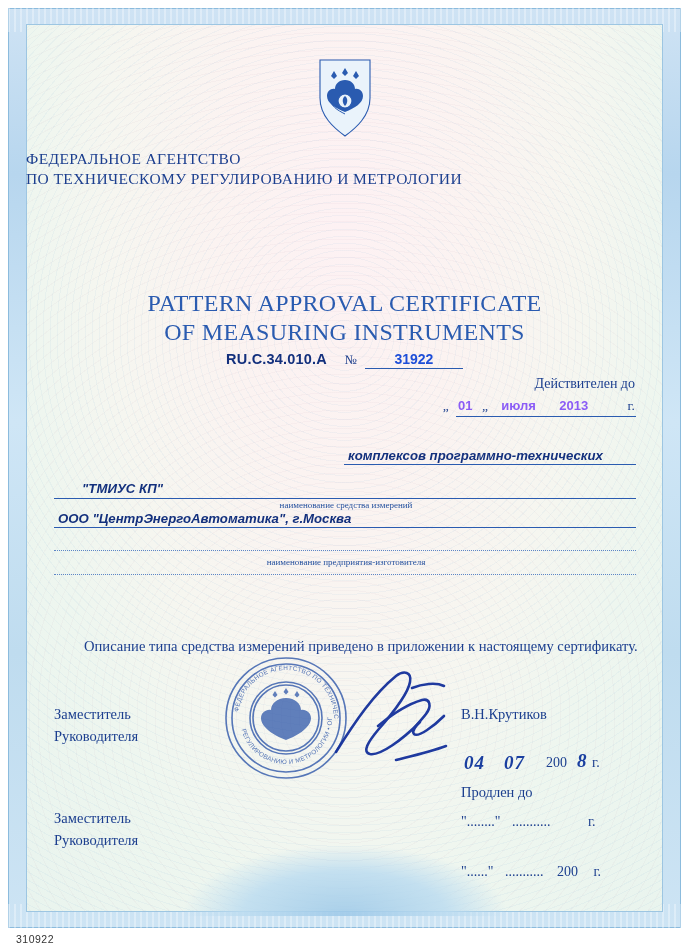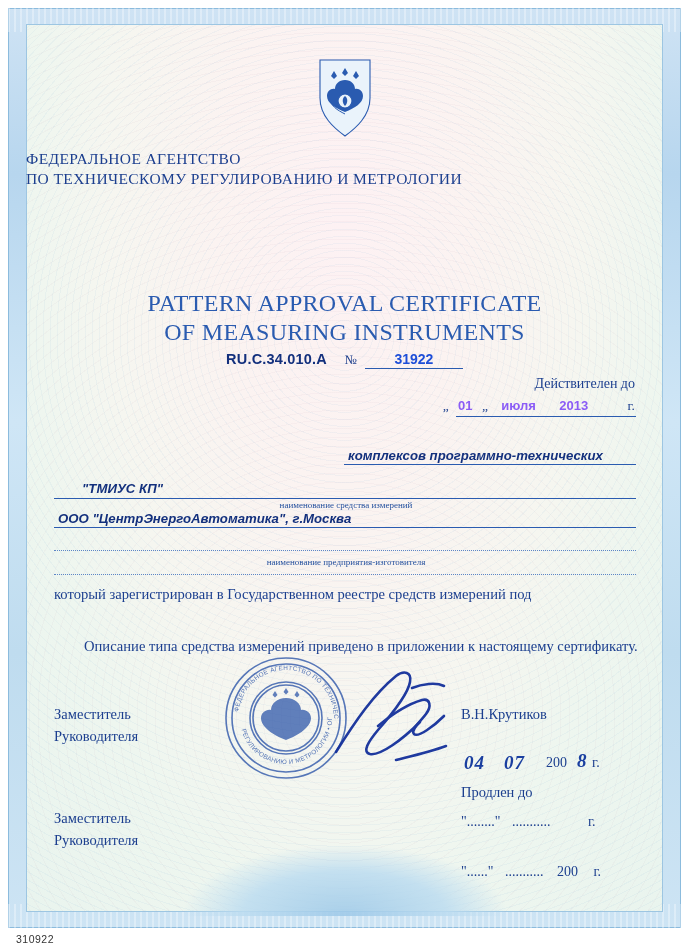--- a/index.html
+++ b/index.html
@@ -297,23 +297,20 @@
     <div class="solidrule" style="left:28px; top:474px; width:582px;"></div>
     <div class="caption" style="left:200px; top:476px; width:240px;">наименование средства измерений</div>
 
     <span class="fill" style="position:absolute; left:32px; top:487px;">ООО "ЦентрЭнергоАвтоматика", г.Москва</span>
     <div class="solidrule" style="left:28px; top:503px; width:582px;"></div>
     <div class="caption" style="left:200px; top:505px; width:240px;margin-top:28px;">наименование предприятия-изготовителя</div>
 
     <div class="dotrule" style="left:28px; top:526px; width:582px;"></div>
     <div class="dotrule" style="left:28px; top:550px; width:582px;"></div>
 
-    <div class="body-text" style="top:560px;">
-      <span>который зарегистрирован в Государственном реестре средств измерений под</span>
-    </div>
 
     <div class="body-text" style="top:612px; text-indent:30px;">Описание типа средства измерений приведено в приложении к настоящему сертификату.</div>
 
     <svg class="stamp" viewBox="0 0 128 128">
       <g fill="none" stroke="#2b54a8" stroke-width="1.6" opacity="0.85">
         <circle cx="64" cy="64" r="60"></circle>
         <circle cx="64" cy="64" r="54"></circle>
         <circle cx="64" cy="64" r="36"></circle>
         <circle cx="64" cy="64" r="33"></circle>
       </g>

